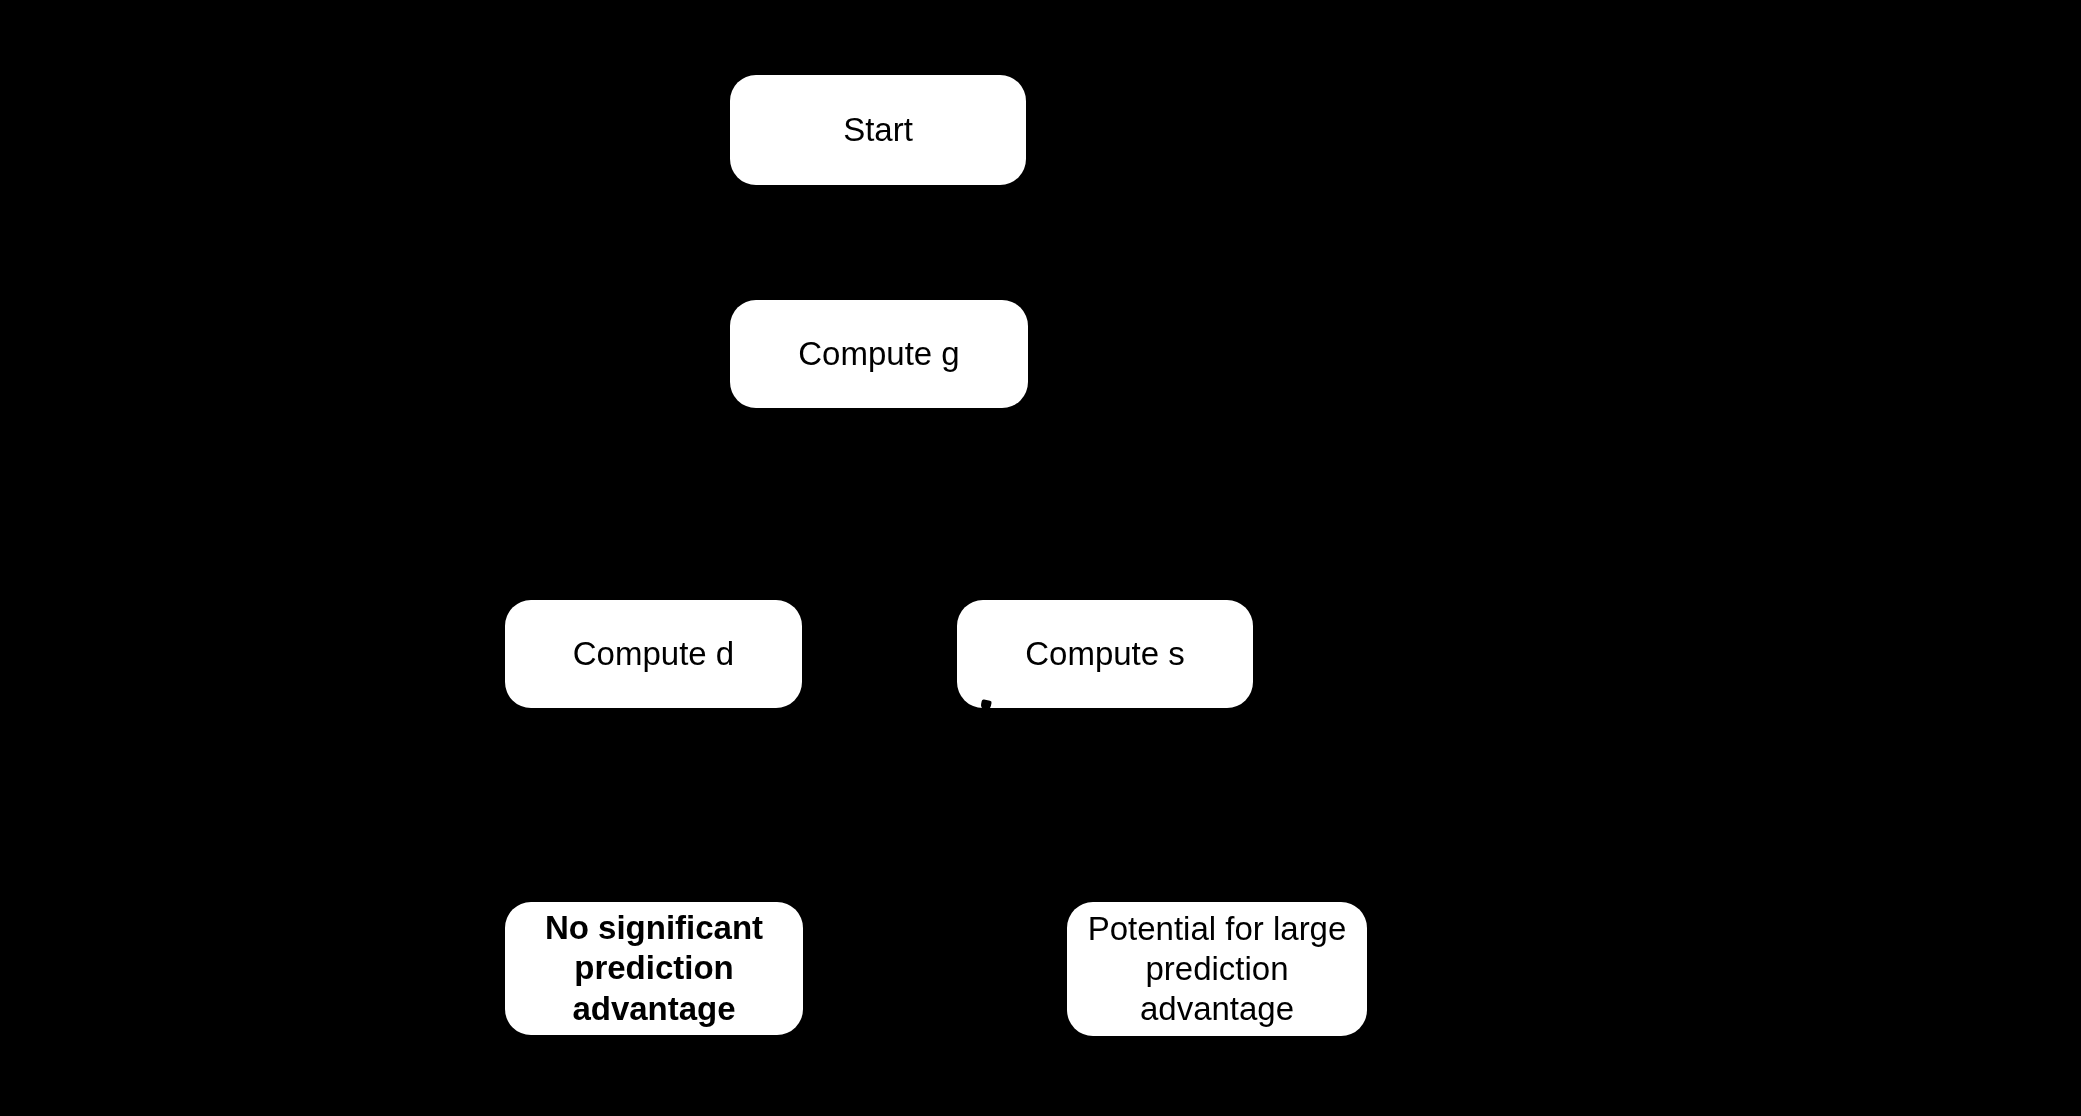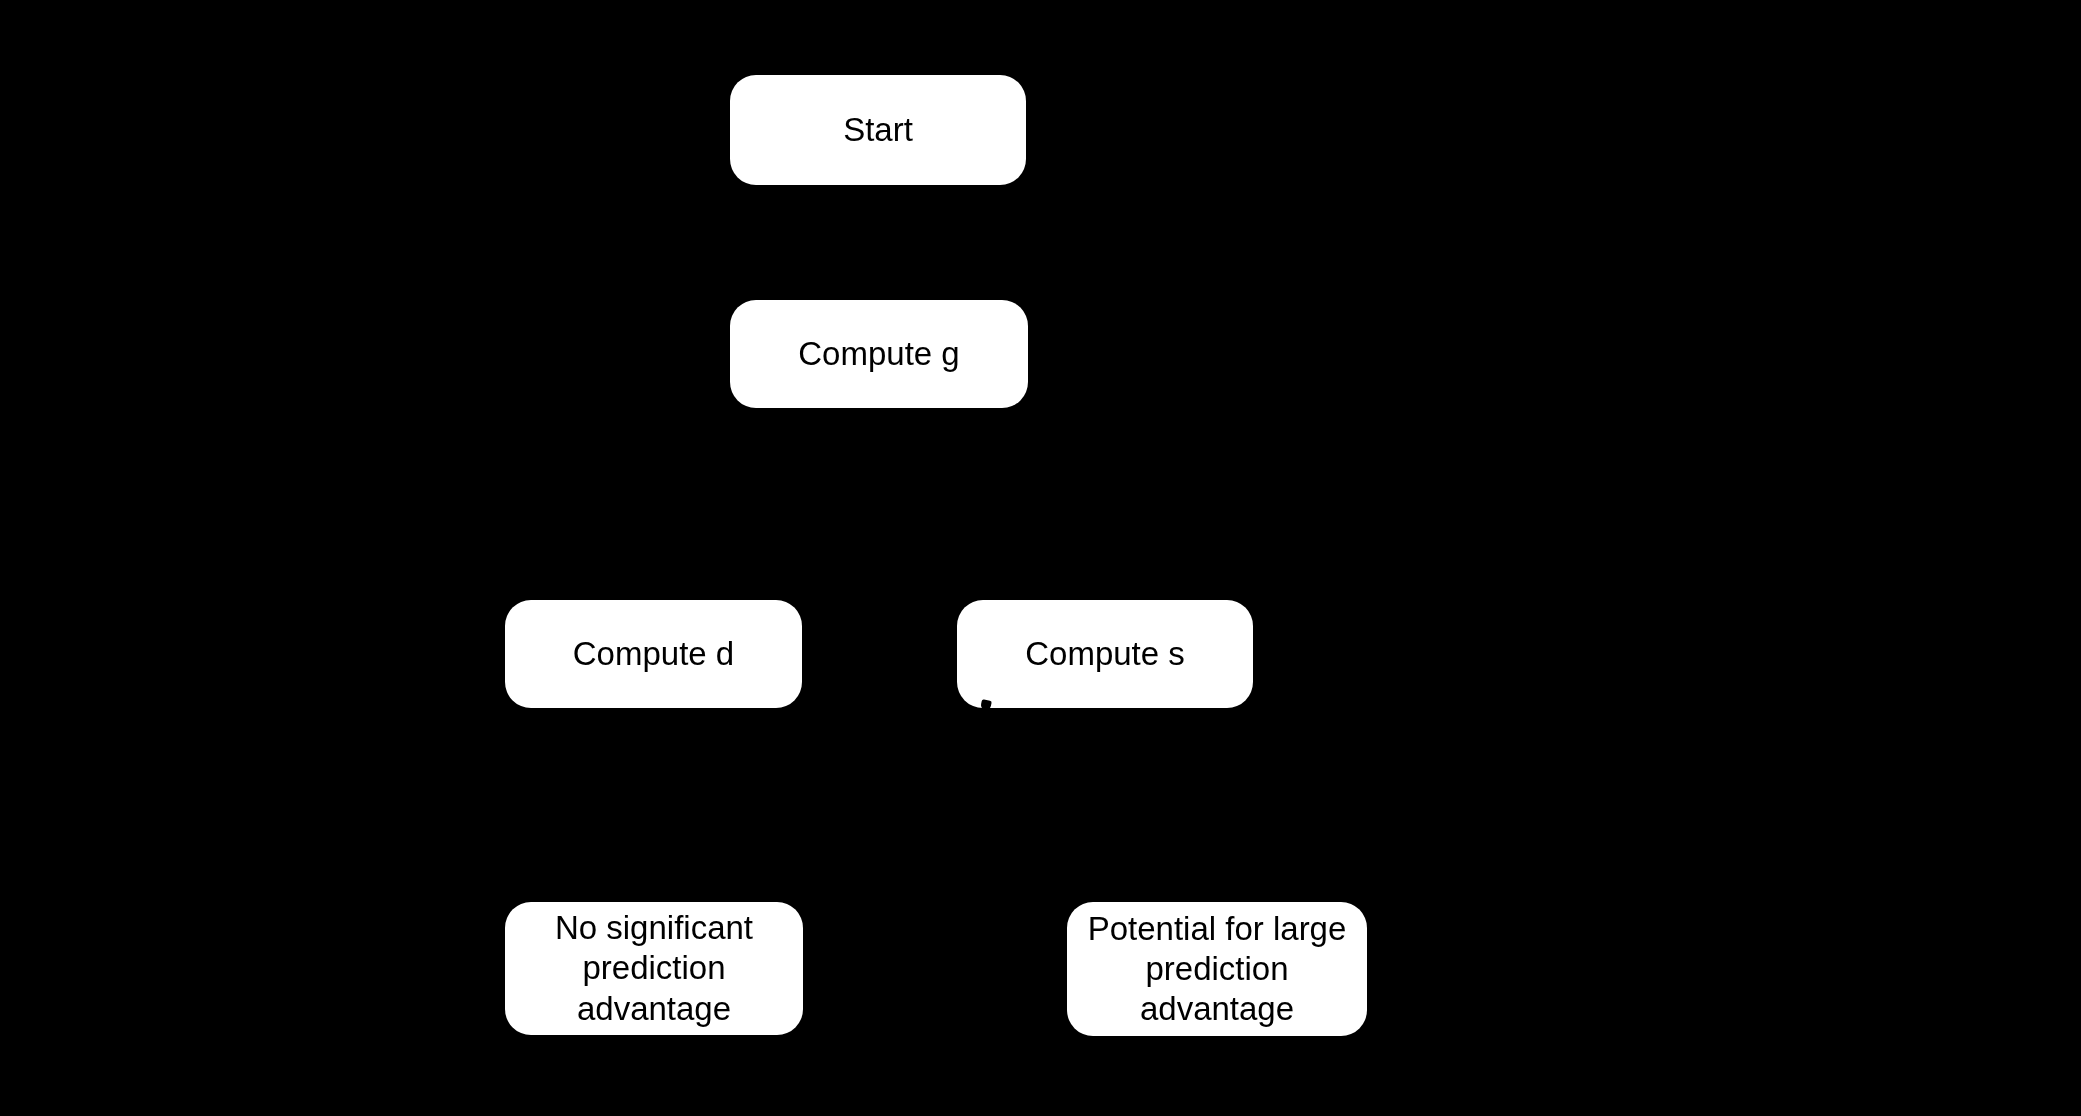--- a/index.html
+++ b/index.html
@@ -34,21 +34,21 @@
     font-size: 33px;
     line-height: 1.22;
     text-align: center;
     white-space: pre-line;
   }
   
   .n-start       { left: 730px;  top: 75px;  width: 296px; height: 110px; }
   .n-compute-g   { left: 730px;  top: 300px; width: 298px; height: 108px; }
   .n-compute-d   { left: 505px;  top: 600px; width: 297px; height: 108px; }
   .n-compute-s   { left: 957px;  top: 600px; width: 296px; height: 108px; }
-  .n-outcome-no  { left: 505px;  top: 902px; width: 298px; height: 133px; }
+  .n-outcome-no  { left: 505px;  top: 902px; width: 298px; height: 133px; font-weight: bold; }
   .n-outcome-big { left: 1067px; top: 902px; width: 300px; height: 134px; align-items: center; }
   
   .edge-notch {
     position: absolute;
     left: 981px;
     top: 700px;
     width: 10px;
     height: 10px;
     background: var(--bg);
     border-radius: 2px 2px 5px 5px;

